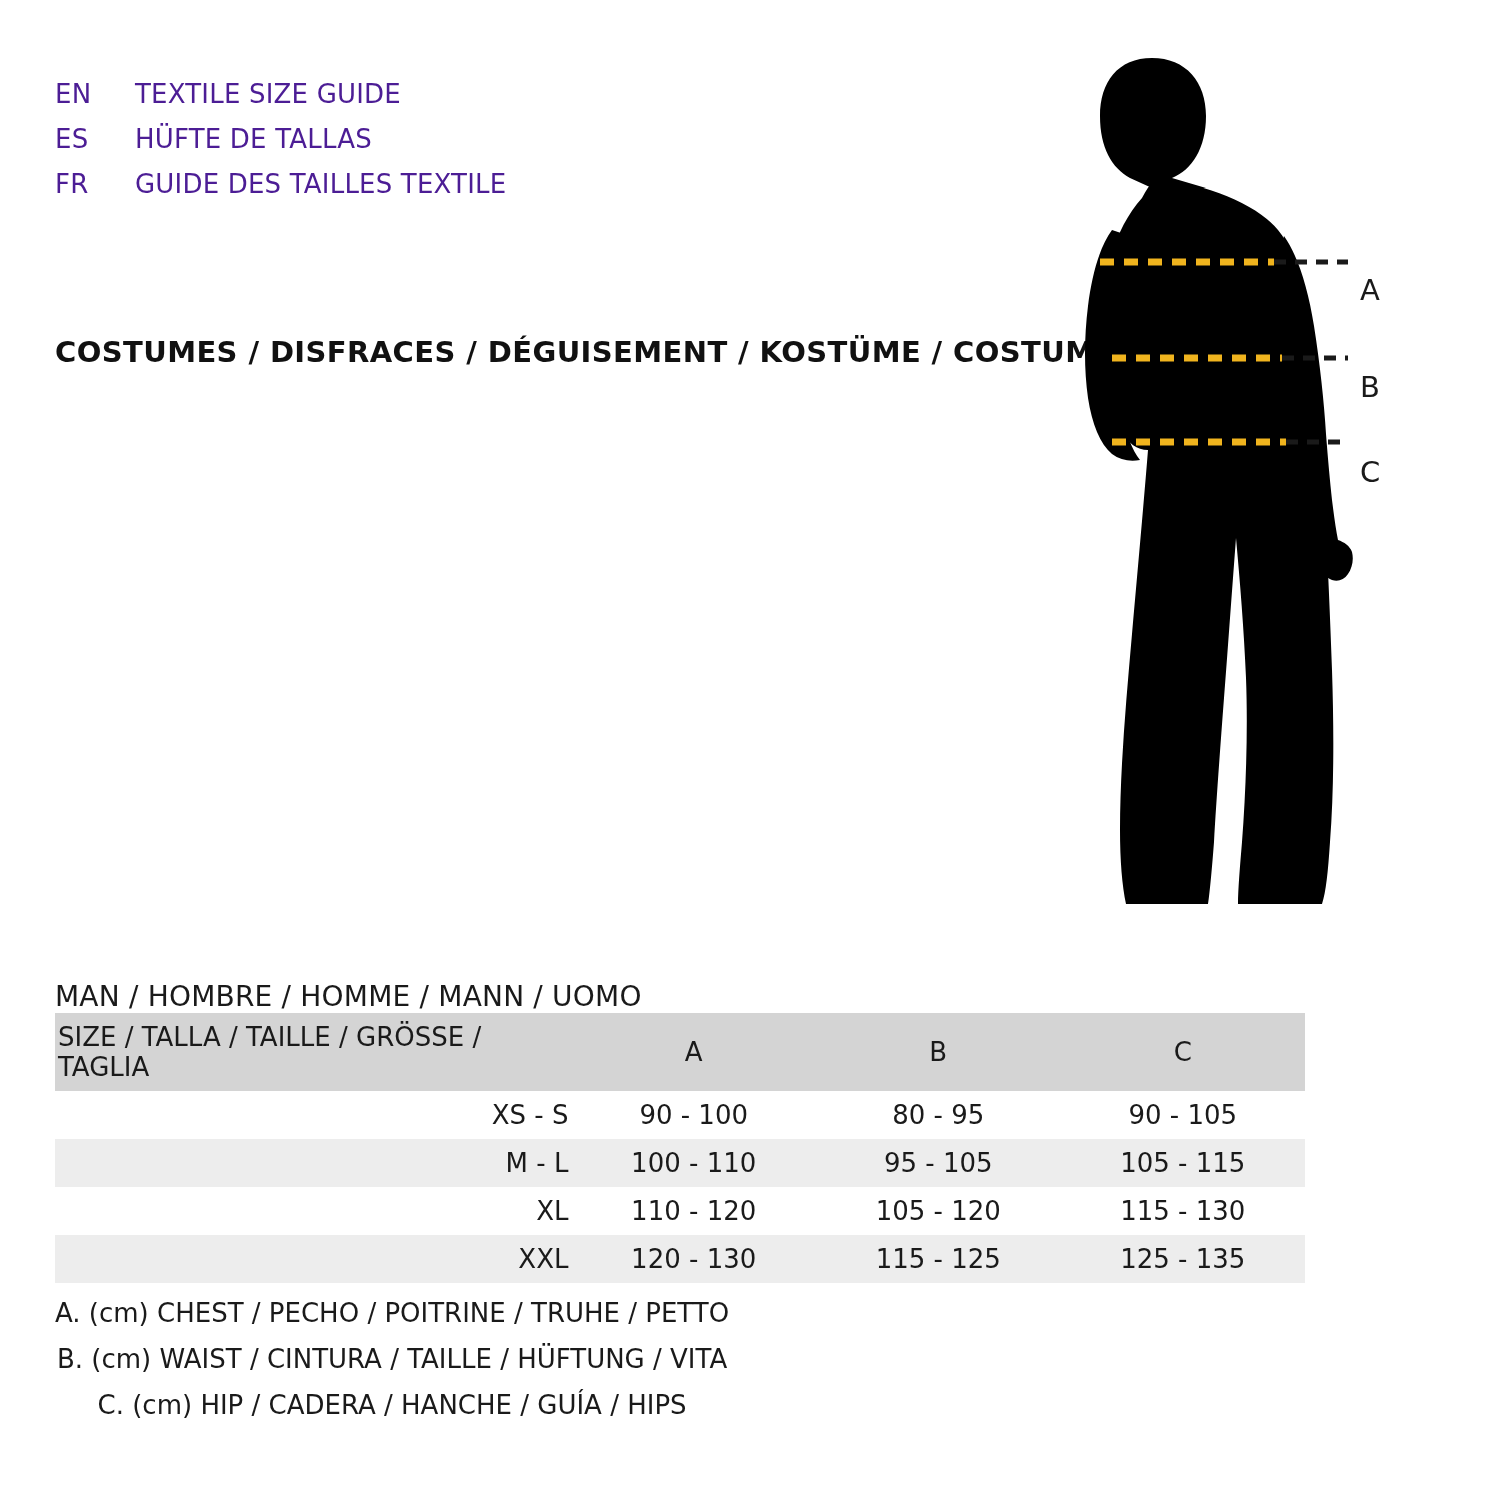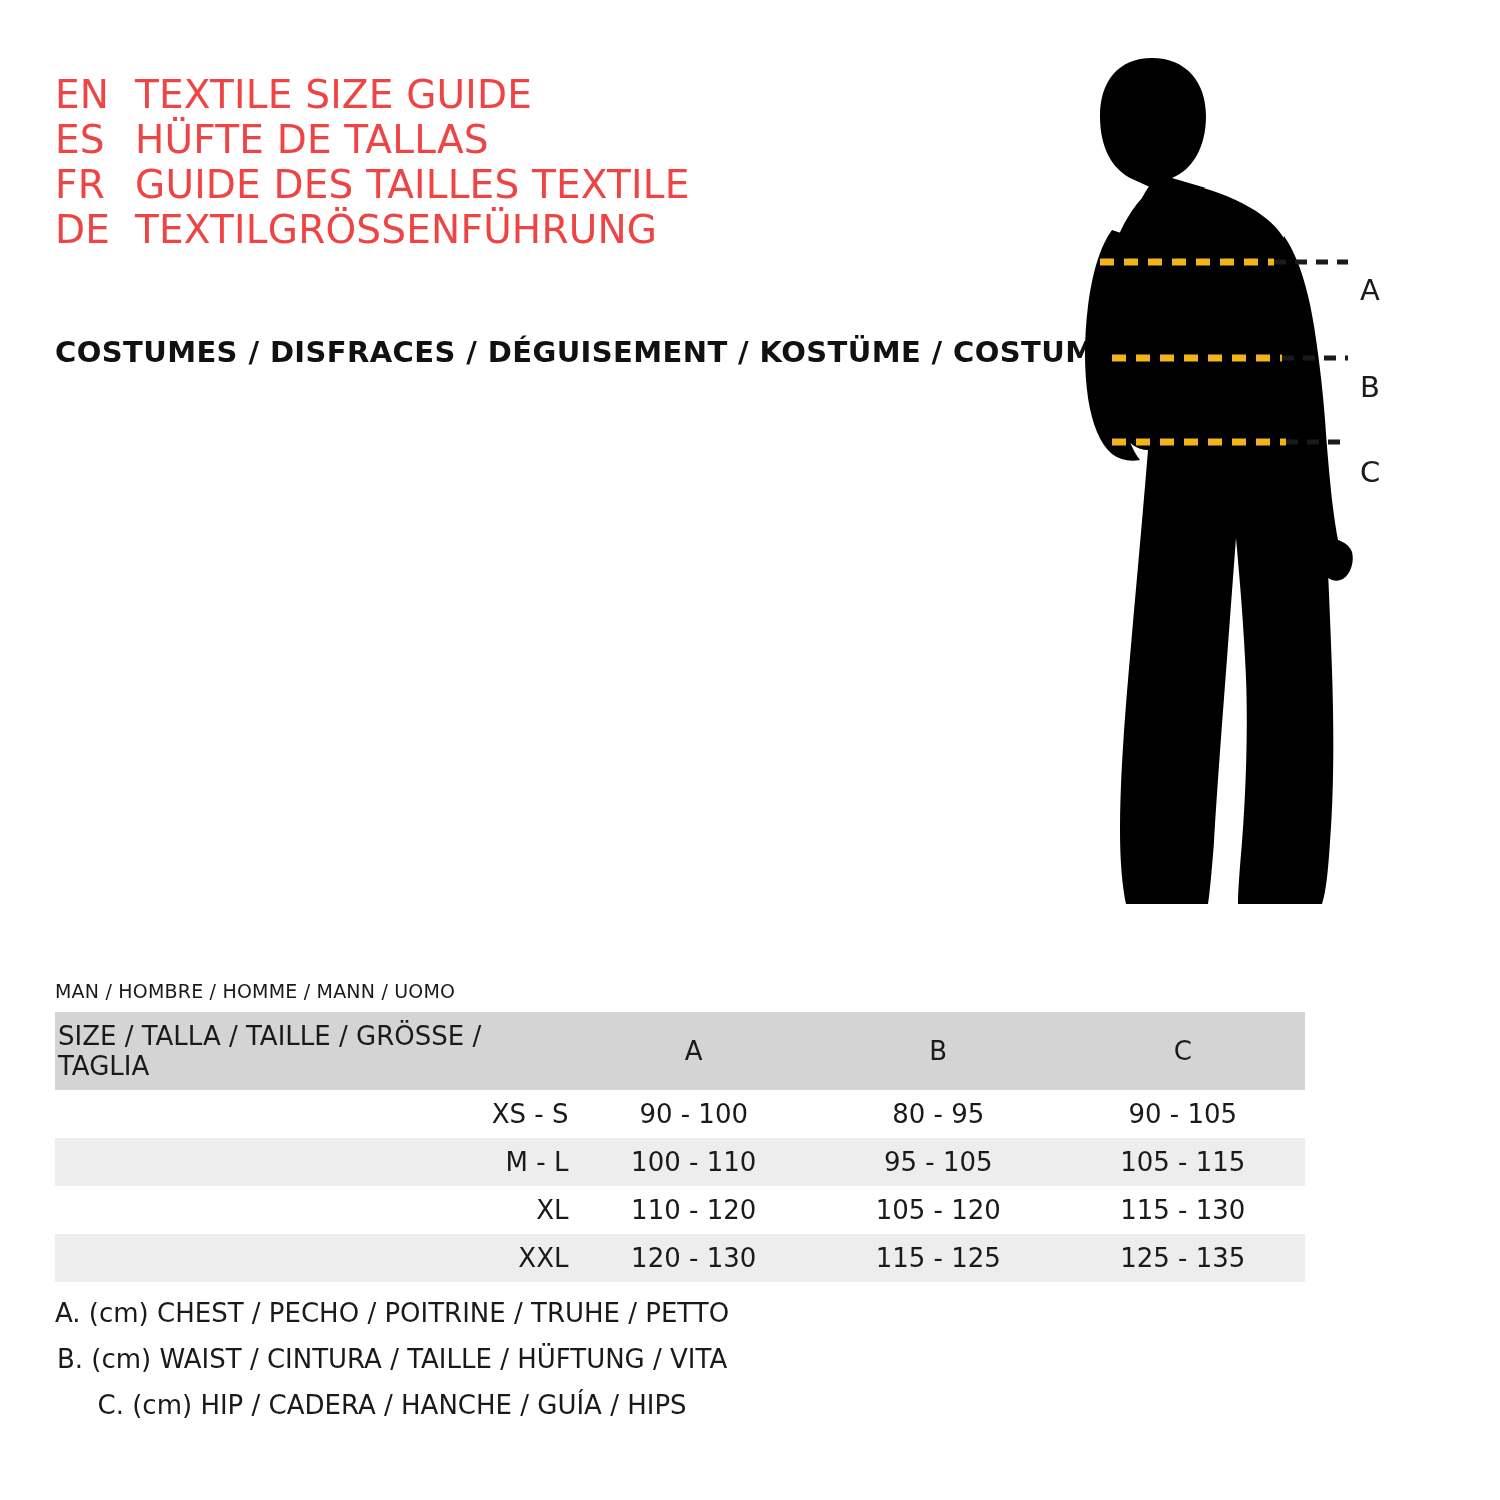--- a/index.html
+++ b/index.html
@@ -19,24 +19,24 @@
   
   .lang-block {
     position: absolute;
     left: 55px;
     top: 72px;
     width: 900px;
   }
   .lang-row {
     display: flex;
     align-items: baseline;
-    font-size: 39px;
+    font-size: 26px;
     line-height: 45px;
     letter-spacing: 0.2px;
-    color: #ef4444;
+    color: #4c1d95;
   }
   .lang-code {
     width: 80px;
     flex: 0 0 80px;
   }
   .lang-text {
     flex: 1 1 auto;
   }
   .costumes-line {
     position: absolute;
@@ -69,23 +69,23 @@
   .marker-c { left: 360px; top: 425px; }
 
   
   .table-section {
     position: absolute;
     left: 55px;
     top: 980px;
     width: 1340px;
   }
   .table-caption {
-    font-size: 19px;
+    font-size: 28px;
     letter-spacing: 0.2px;
-    margin-bottom: 10px;
+    margin-bottom: 0;
     color: #1a1a1a;
   }
   table.size-table {
     border-collapse: collapse;
     width: 1250px;
     font-size: 26px;
   }
   table.size-table th, table.size-table td {
     padding: 9px 3px;
     font-weight: normal;
@@ -129,24 +129,20 @@
     <span class="lang-code">EN</span>
     <span class="lang-text">TEXTILE SIZE GUIDE</span>
   </div>
   <div class="lang-row">
     <span class="lang-code">ES</span>
     <span class="lang-text">HÜFTE DE TALLAS</span>
   </div>
   <div class="lang-row">
     <span class="lang-code">FR</span>
     <span class="lang-text">GUIDE DES TAILLES TEXTILE</span>
-  </div>
-  <div class="lang-row">
-    <span class="lang-code">DE</span>
-    <span class="lang-text">TEXTILGRÖSSENFÜHRUNG</span>
   </div>
 </div>
 
 <div class="costumes-line">COSTUMES / DISFRACES / DÉGUISEMENT / KOSTÜME / COSTUMI</div>
 
 <div class="figure-wrap">
   <svg width="430" height="900" viewBox="0 0 430 900" xmlns="http://www.w3.org/2000/svg">
 
     <g fill="#000000">
 

